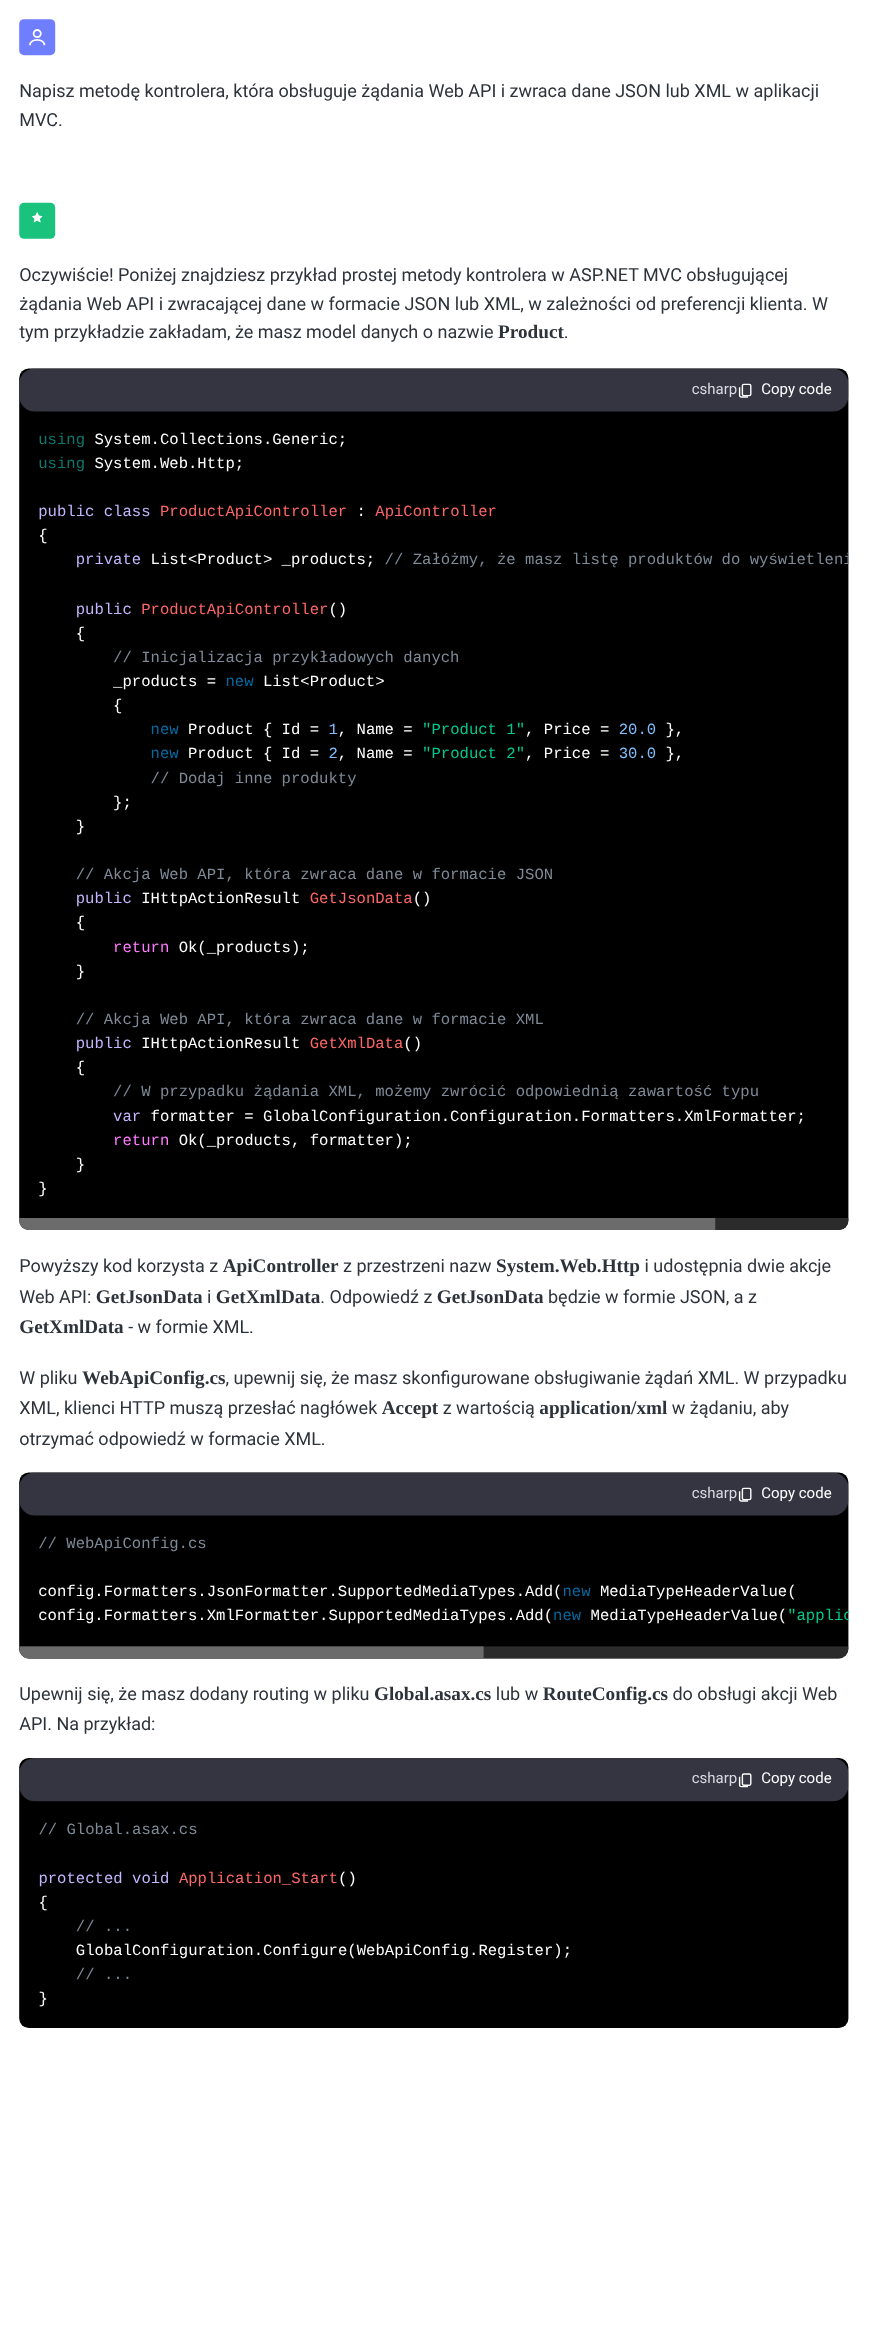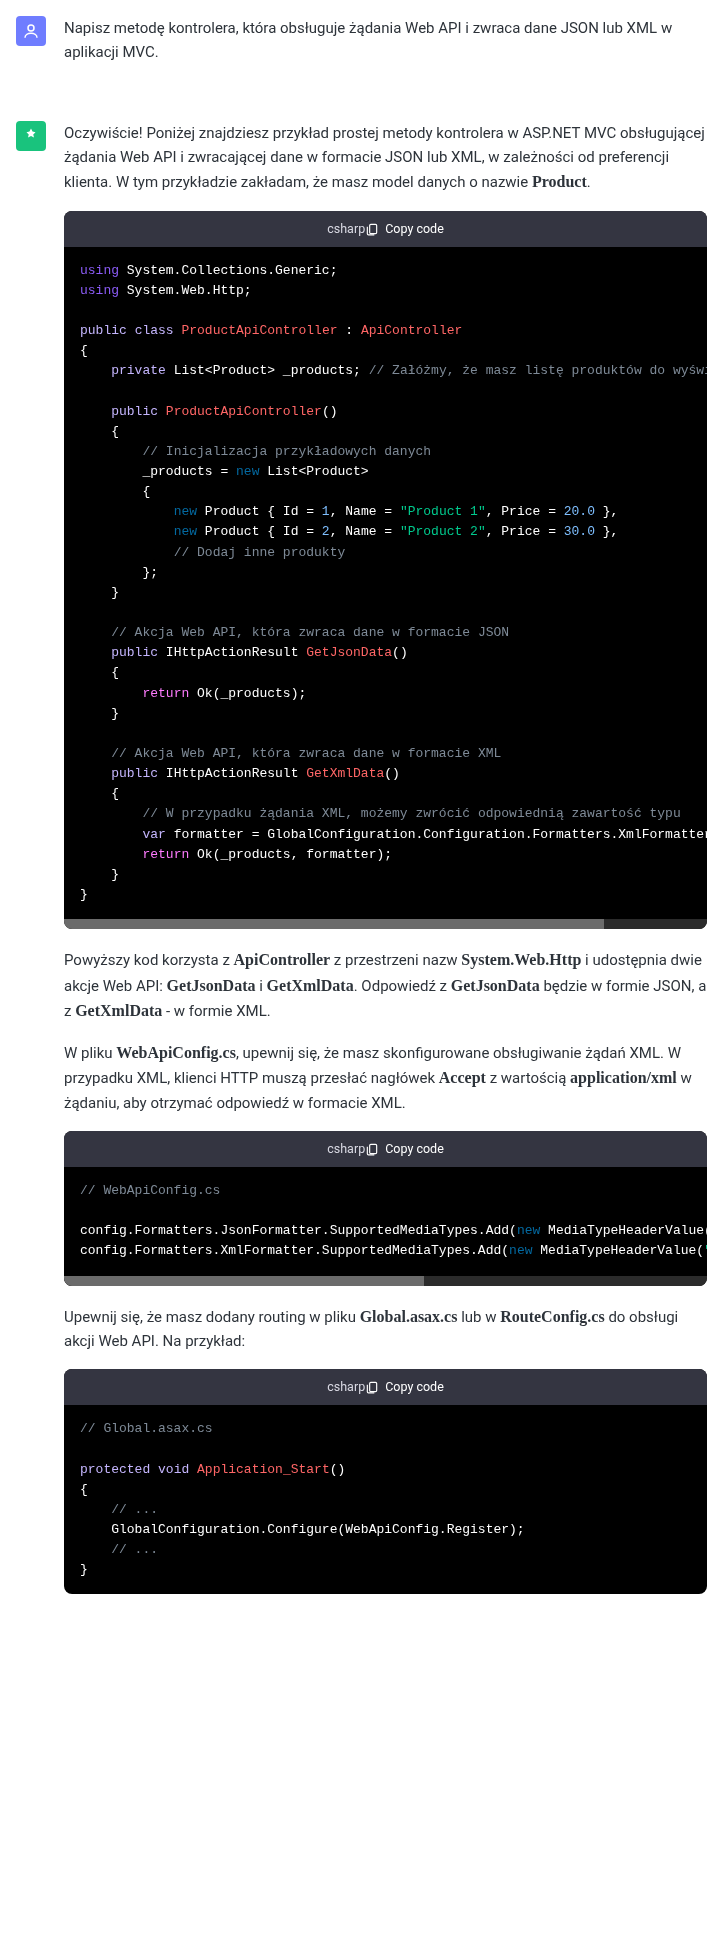--- a/index.html
+++ b/index.html
@@ -8,20 +8,21 @@
     background: #ffffff;
     color: #2d333a;
     font-size: 15px;
     line-height: 1.6;
   }
   .message {
     display: flex;
     gap: 18px;
     padding: 16px 20px 24px 16px;
     border-bottom: 1px solid #eeeeee00;
+    flex-direction: column;
   }
   .message.user { background: #ffffff; }
   .message.assistant { background: #ffffff; }
   .avatar {
     width: 30px;
     height: 30px;
     border-radius: 4px;
     flex-shrink: 0;
     display: flex;
     align-items: center;
@@ -43,22 +44,23 @@
     margin-bottom: 18px;
     overflow: hidden;
     position: relative;
   }
   .codeheader {
     background: #343541;
     color: #d9d9e3;
     font-size: 12.5px;
     padding: 8px 14px;
     display: flex;
-    justify-content: center;
+    justify-content: flex-end;
     align-items: center;
+    border-radius: 13px;
   }
   .copybtn {
     display: flex;
     align-items: center;
     gap: 6px;
     color: #ffffff;
     cursor: pointer;
     font-size: 12.5px;
   }
   .copybtn svg { width: 14px; height: 14px; }
@@ -79,21 +81,21 @@
     position: relative;
   }
   .hscroll-thumb {
     position: absolute;
     left: 0;
     top: 0;
     height: 100%;
     background: #6b6b6b;
   }
   
-  .k-using { color: #8b5cf6; }
+  .k-using { color: #0f766e; }
   .k-mod { color: #c4b5fd; }
   .k-type { color: #ff6666; }
   .k-str { color: #00c98d; }
   .k-num { color: #7fbfff; }
   .k-com { color: #7e8a97; }
   .k-fn { color: #ff6666; }
   .k-new { color: #0369a1; }
   .k-ret { color: #ff7bff; }
 </style>
 </head>

